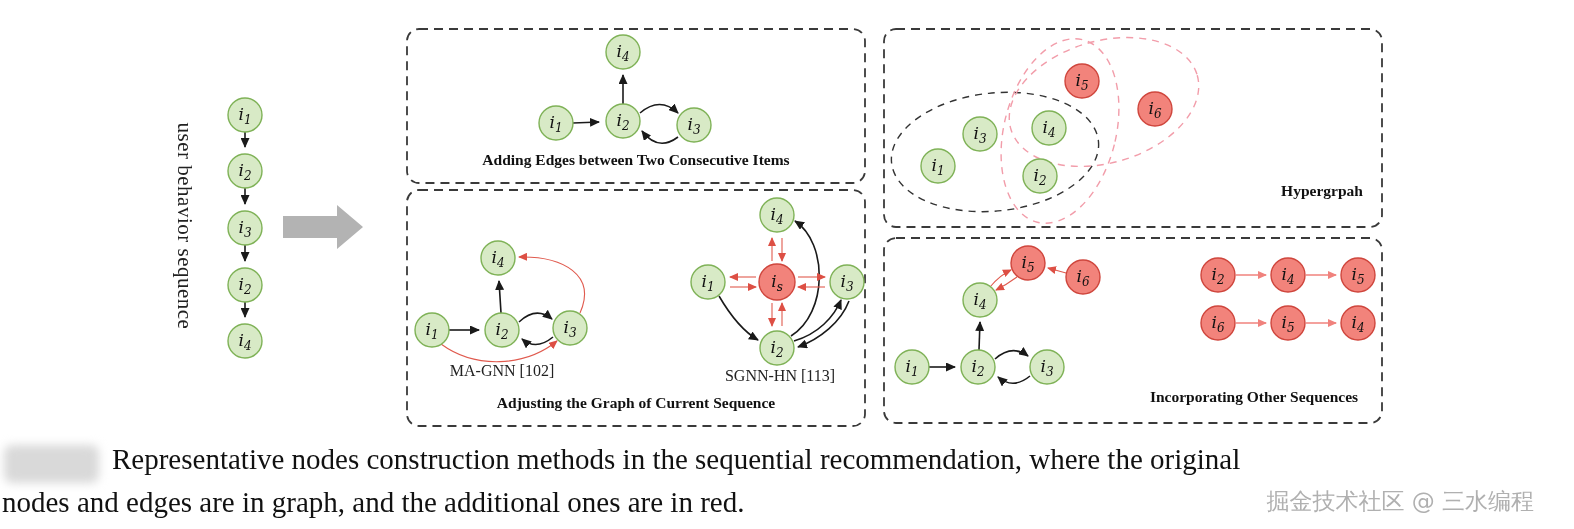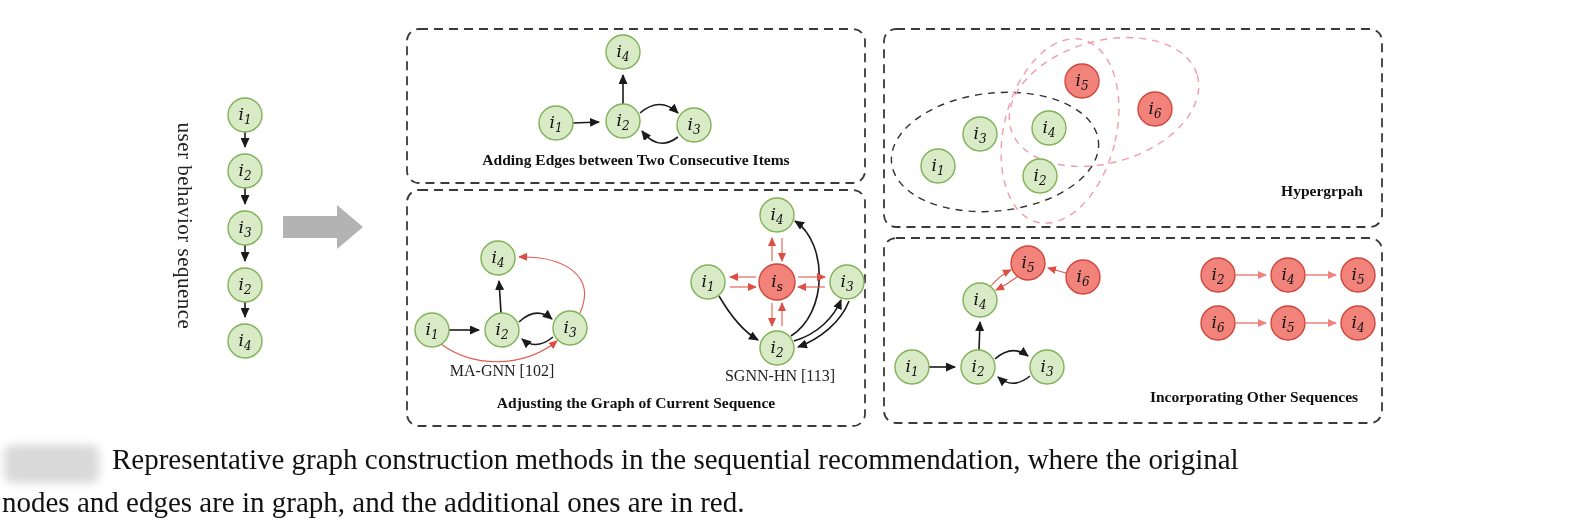--- a/index.html
+++ b/index.html
@@ -196,15 +196,16 @@
   <text class="nlbl" x="1218" y="328"><tspan>i</tspan><tspan class="nsub" dy="4">6</tspan></text>
   <circle class="rnode" cx="1288" cy="323" r="17"></circle>
   <text class="nlbl" x="1288" y="328"><tspan>i</tspan><tspan class="nsub" dy="4">5</tspan></text>
   <circle class="rnode" cx="1358" cy="323" r="17"></circle>
   <text class="nlbl" x="1358" y="328"><tspan>i</tspan><tspan class="nsub" dy="4">4</tspan></text>
 
   <text class="ptitle" x="1254" y="402">Incorporating Other Sequences</text>
 </svg>
 
   <div class="blur-patch"></div>
-  <div class="cap-line cap-line1">Representative graph construction methods in the sequential recommendation, where the original</div>
+  <div class="cap-line cap-line1">Representative nodes construction methods in the sequential recommendation, where the original</div>
   <div class="cap-line cap-line2">nodes and edges are in graph, and the additional ones are in red.</div>
+  <div class="watermark">掘金技术社区 @ 三水编程</div>
 </div>
 
 </body></html>

